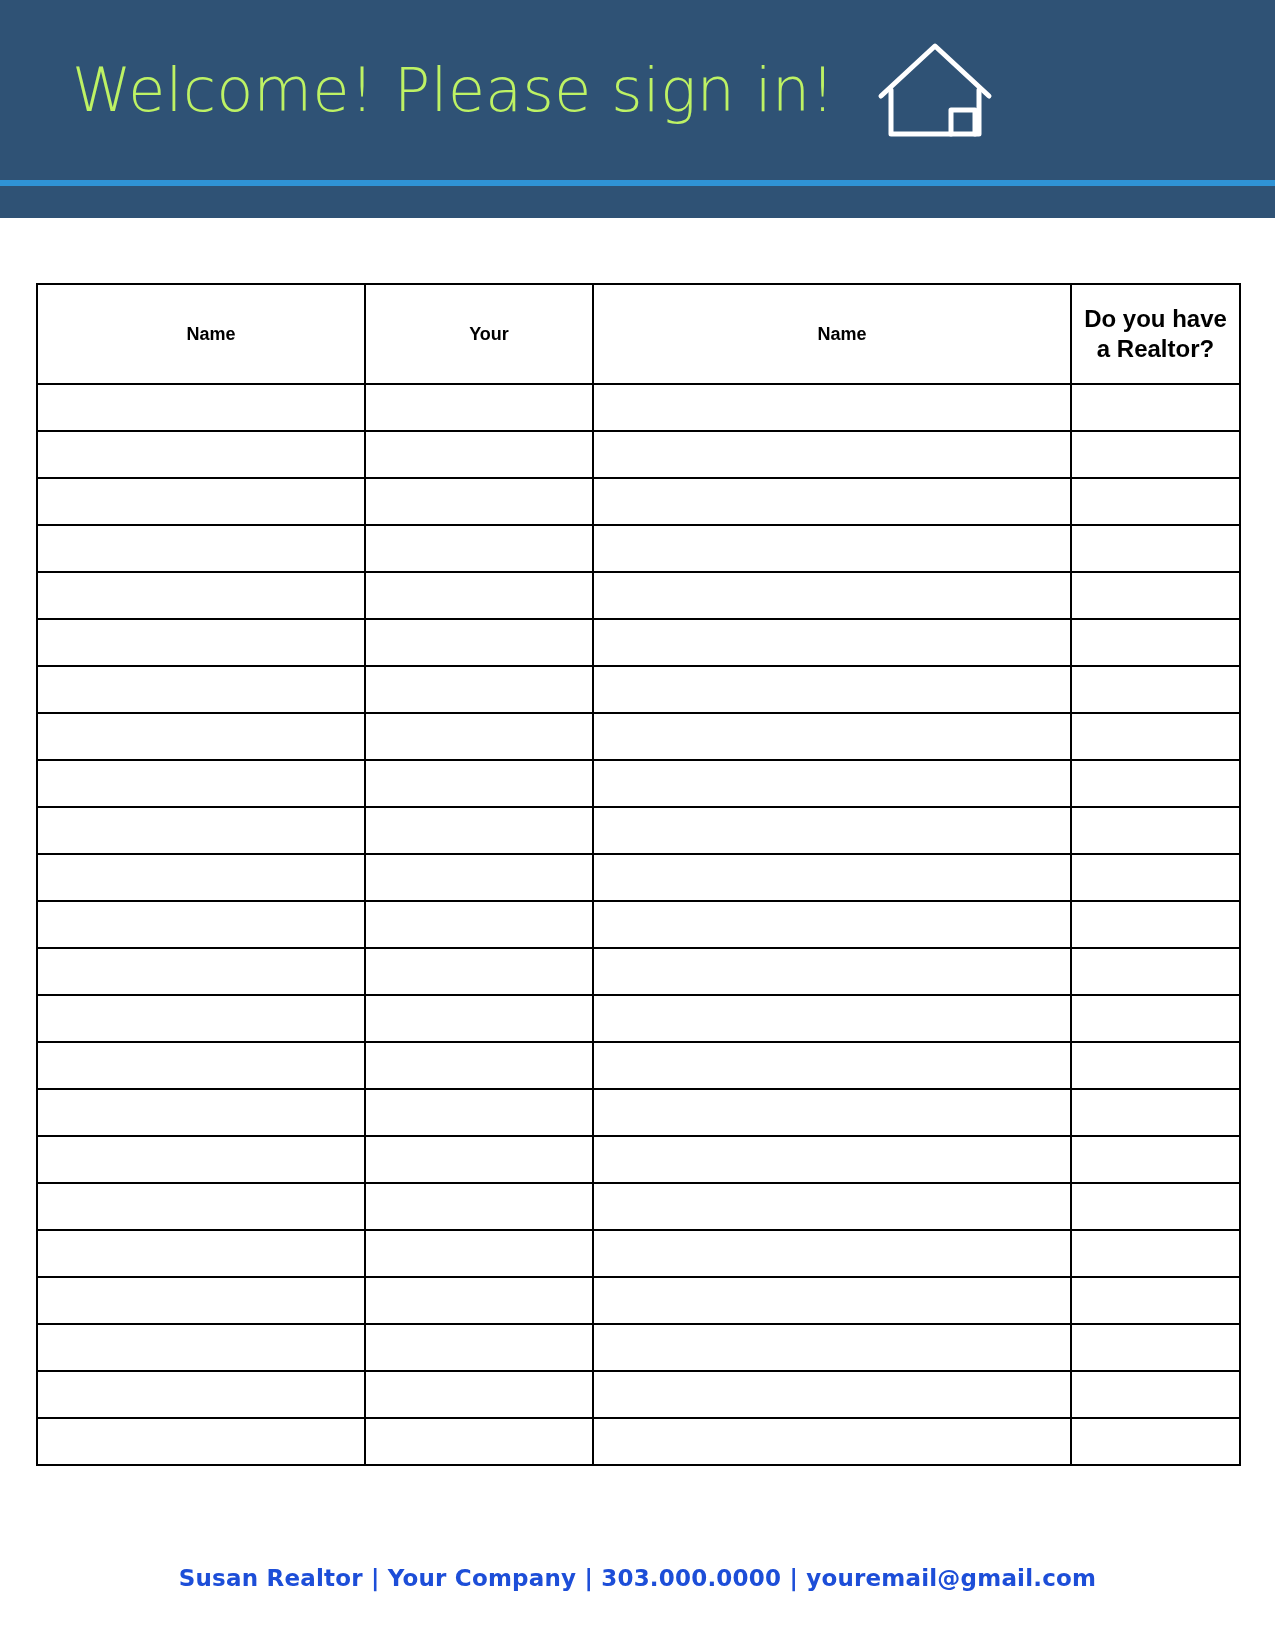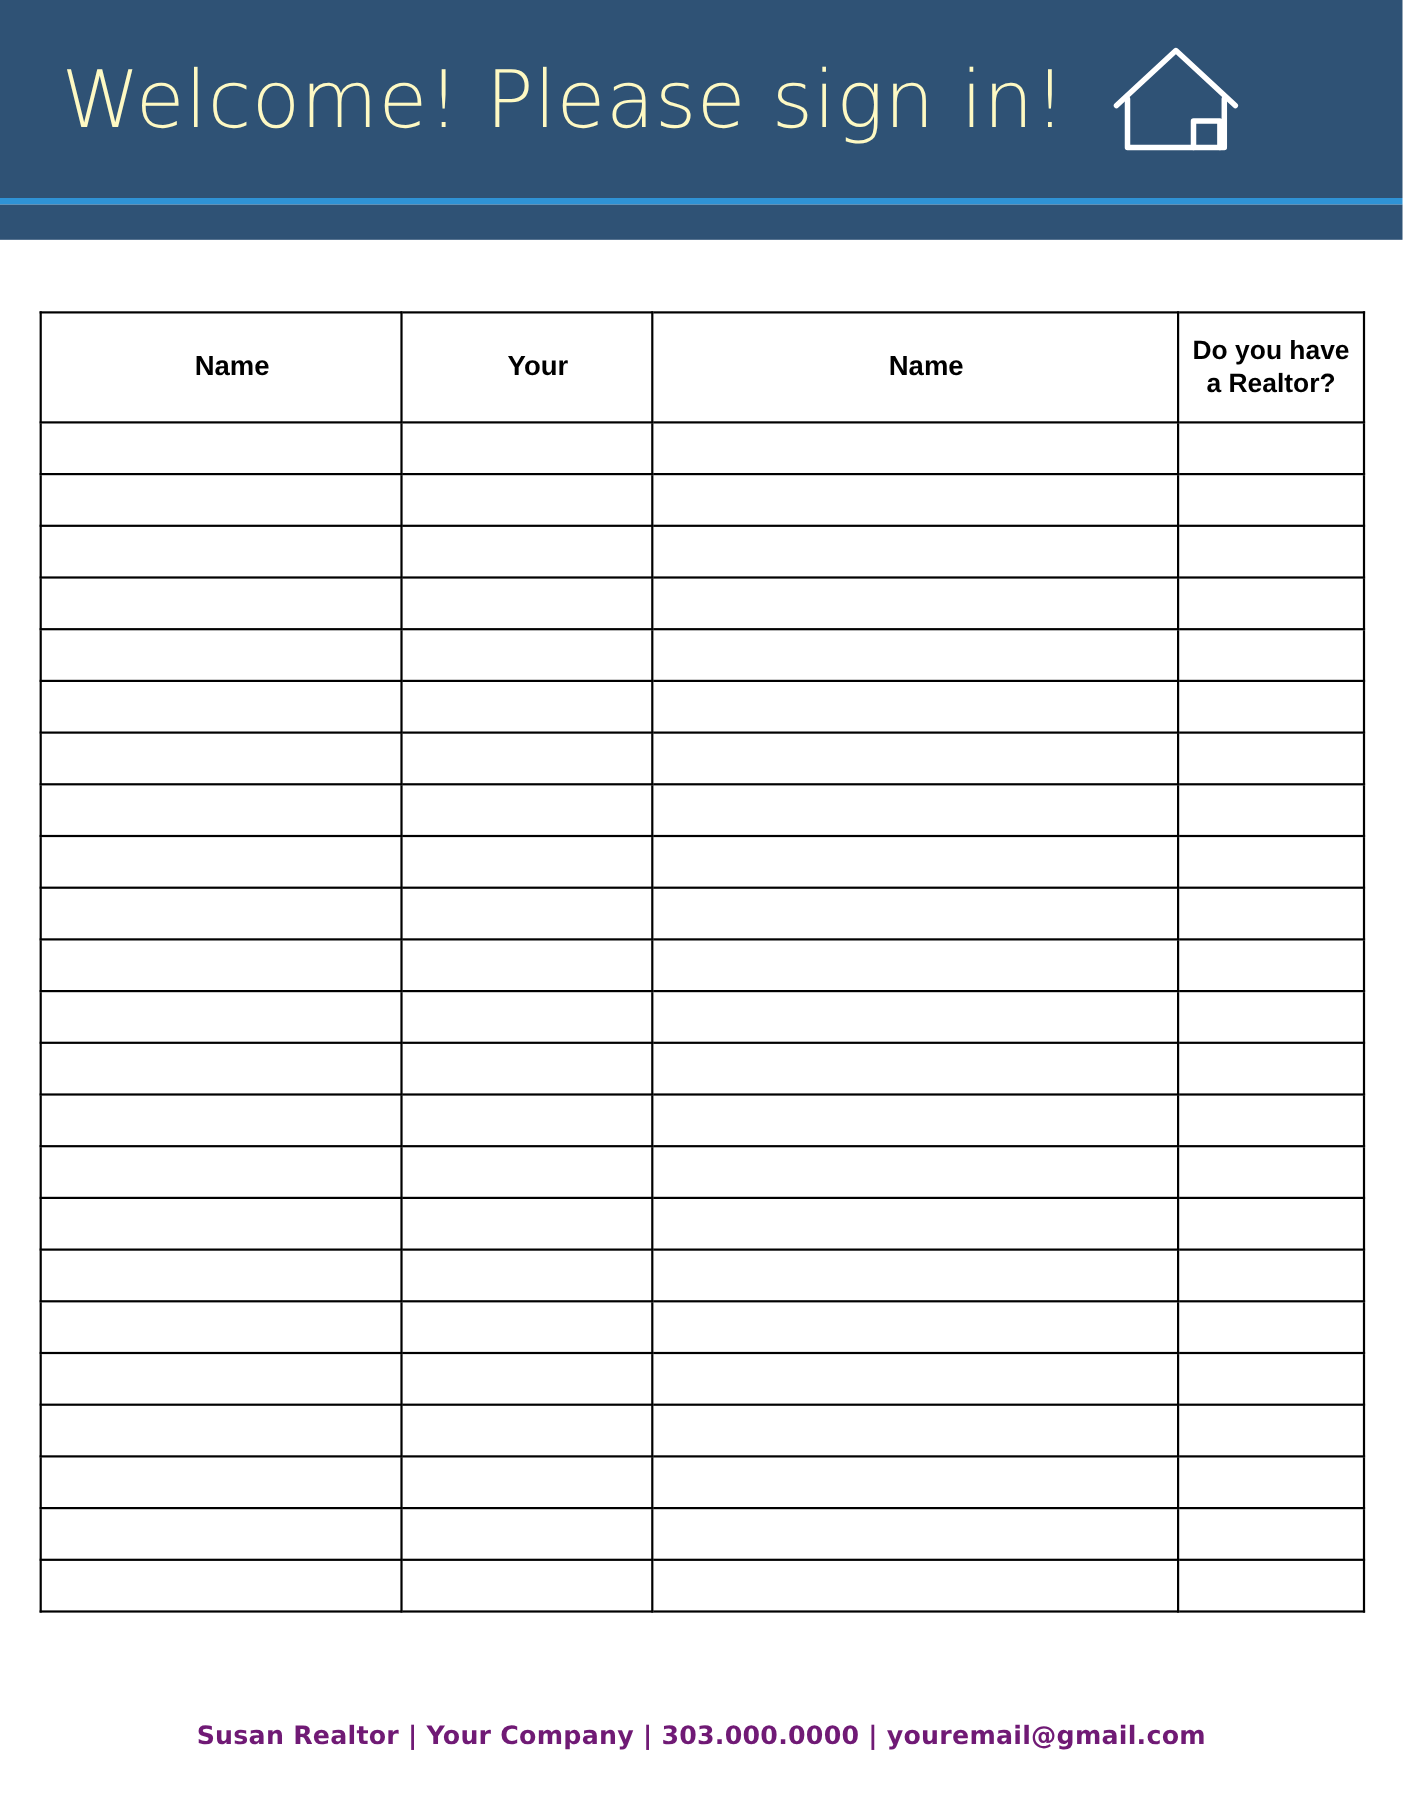--- a/index.html
+++ b/index.html
@@ -21,25 +21,25 @@
     position: absolute;
     left: 0;
     top: 0;
     width: 1275px;
     height: 180px;
     background: #2f5275;
     display: flex;
     align-items: center;
   }
   .banner-title {
-    color: #fef9c3;
-    font-size: 72px;
+    color: #bef264;
+    font-size: 60px;
     font-weight: 300;
     letter-spacing: 0.5px;
-    margin-left: 56px;
+    margin-left: 72px;
     line-height: 1;
     white-space: nowrap;
     font-family: "DejaVu Sans", sans-serif;
   }
   .house-icon {
     margin-left: 40px;
     margin-top: 4px;
     flex: 0 0 auto;
   }
   .accent-rule {
@@ -71,21 +71,21 @@
     border-collapse: collapse;
     table-layout: fixed;
   }
   table.signin th,
   table.signin td {
     border: 2px solid #000000;
     padding: 0;
   }
   table.signin thead th {
     height: 100px;
-    font-size: 25px;
+    font-size: 18px;
     font-weight: bold;
     color: #000000;
     text-align: center;
     vertical-align: middle;
     line-height: 1.25;
     font-family: "Liberation Sans", sans-serif;
     padding-left: 20px;
   }
   table.signin thead th.narrow {
     font-size: 24px;
@@ -99,21 +99,21 @@
   col.c-email { width: 478px; }
   col.c-realtor { width: 169px; }
 
   
   .footer {
     position: absolute;
     left: 0;
     top: 1565px;
     width: 1275px;
     text-align: center;
-    color: #701a75;
+    color: #1d4ed8;
     font-size: 23px;
     font-weight: bold;
     font-family: "DejaVu Sans", sans-serif;
     letter-spacing: 0.2px;
   }
 </style>
 </head>
 <body>
 
 <div class="banner">

